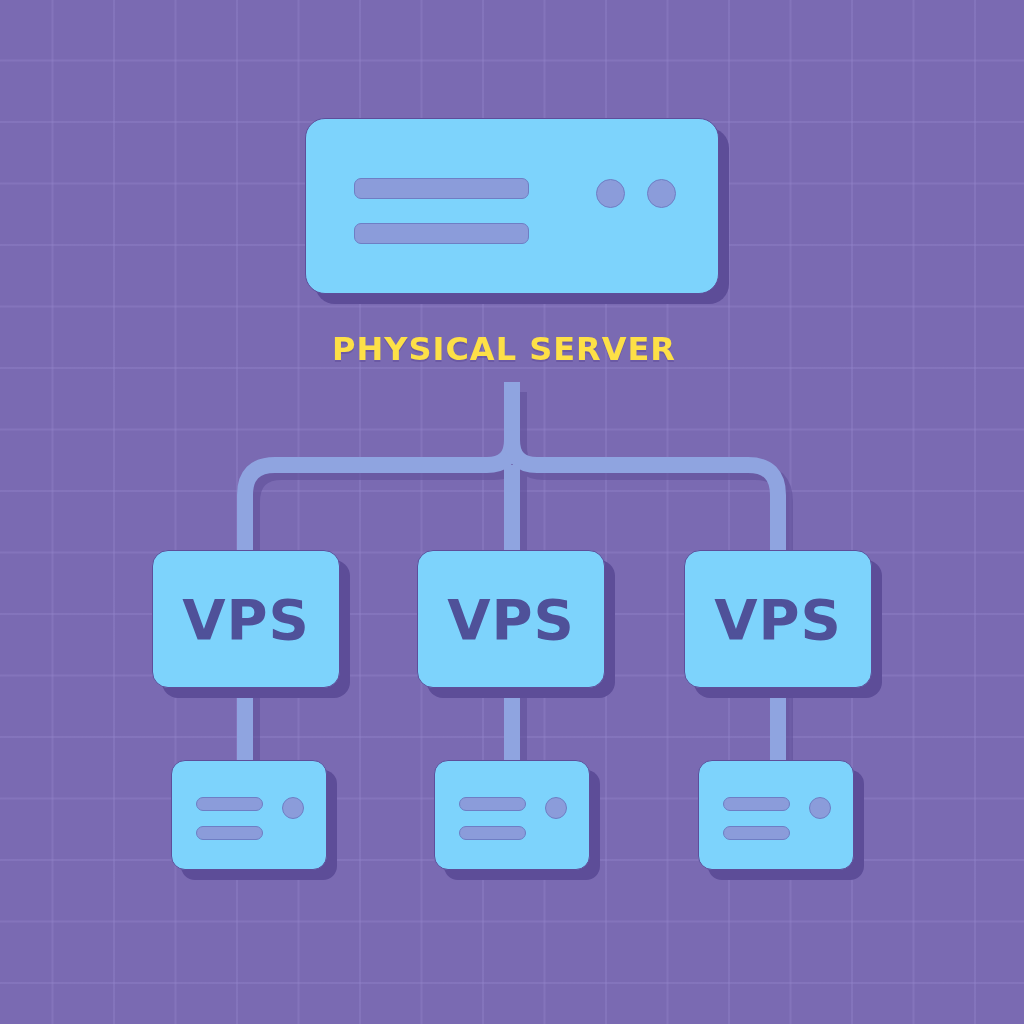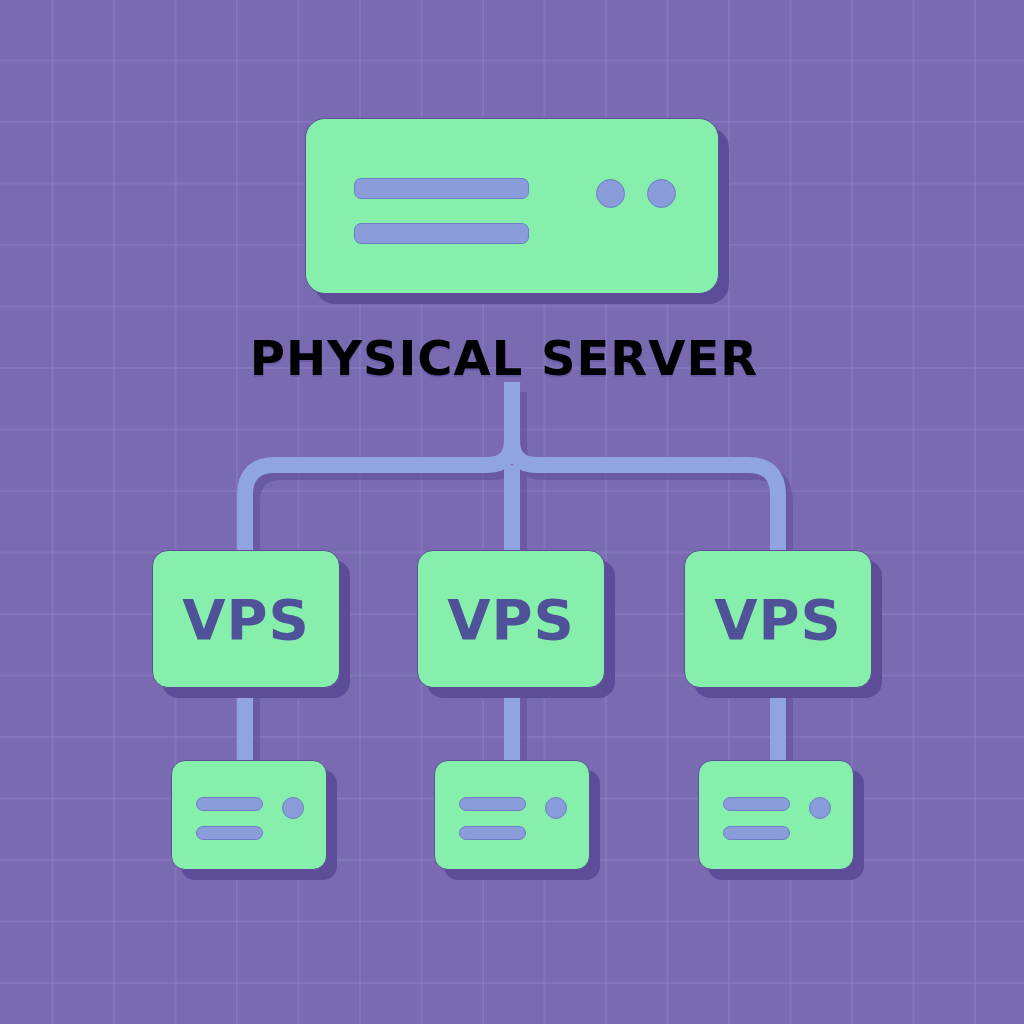--- a/index.html
+++ b/index.html
@@ -8,31 +8,31 @@
     background-color:#7A6AB2;
     background-image:
       linear-gradient(to right, rgba(150,135,205,0.35) 2px, transparent 2px),
       linear-gradient(to bottom, rgba(150,135,205,0.35) 2px, transparent 2px);
     background-size:61.5px 61.5px;
     background-position:-10px -2px;
     font-family:"DejaVu Sans", "Liberation Sans", sans-serif;
   }
   svg.lines { position:absolute; left:0; top:0; width:1024px; height:1024px; }
   .box {
-    position:absolute; background:#86efac; border-radius:16px;
+    position:absolute; background:#7dd3fc; border-radius:16px;
     border:1.5px solid #5E4E9A;
     box-shadow:10px 10px 0 #5D4D98;
     box-sizing:border-box;
     padding-left:6px;
   }
   .bar { position:absolute; background:#8B9CDA; border:1px solid #6E7EC4; border-radius:7px; box-sizing:border-box; }
   .dot { position:absolute; background:#8B9CDA; border:1px solid #6E7EC4; border-radius:50%; box-sizing:border-box; }
   .title {
     position:absolute; left:0; width:1008px; top:330px; text-align:center;
-    color:#000000; font-weight:bold; font-size:48px; letter-spacing:1px;
+    color:#fde047; font-weight:bold; font-size:32px; letter-spacing:1px;
     text-shadow:0 2px 0 rgba(80,60,140,0.35);
   }
   .vps-label {
     position:absolute; left:0; right:0; top:0; bottom:0;
     display:flex; align-items:center; justify-content:center;
     color:#4F5199; font-weight:bold; font-size:56px; letter-spacing:1px;
   }
 </style>
 </head>
 <body>

